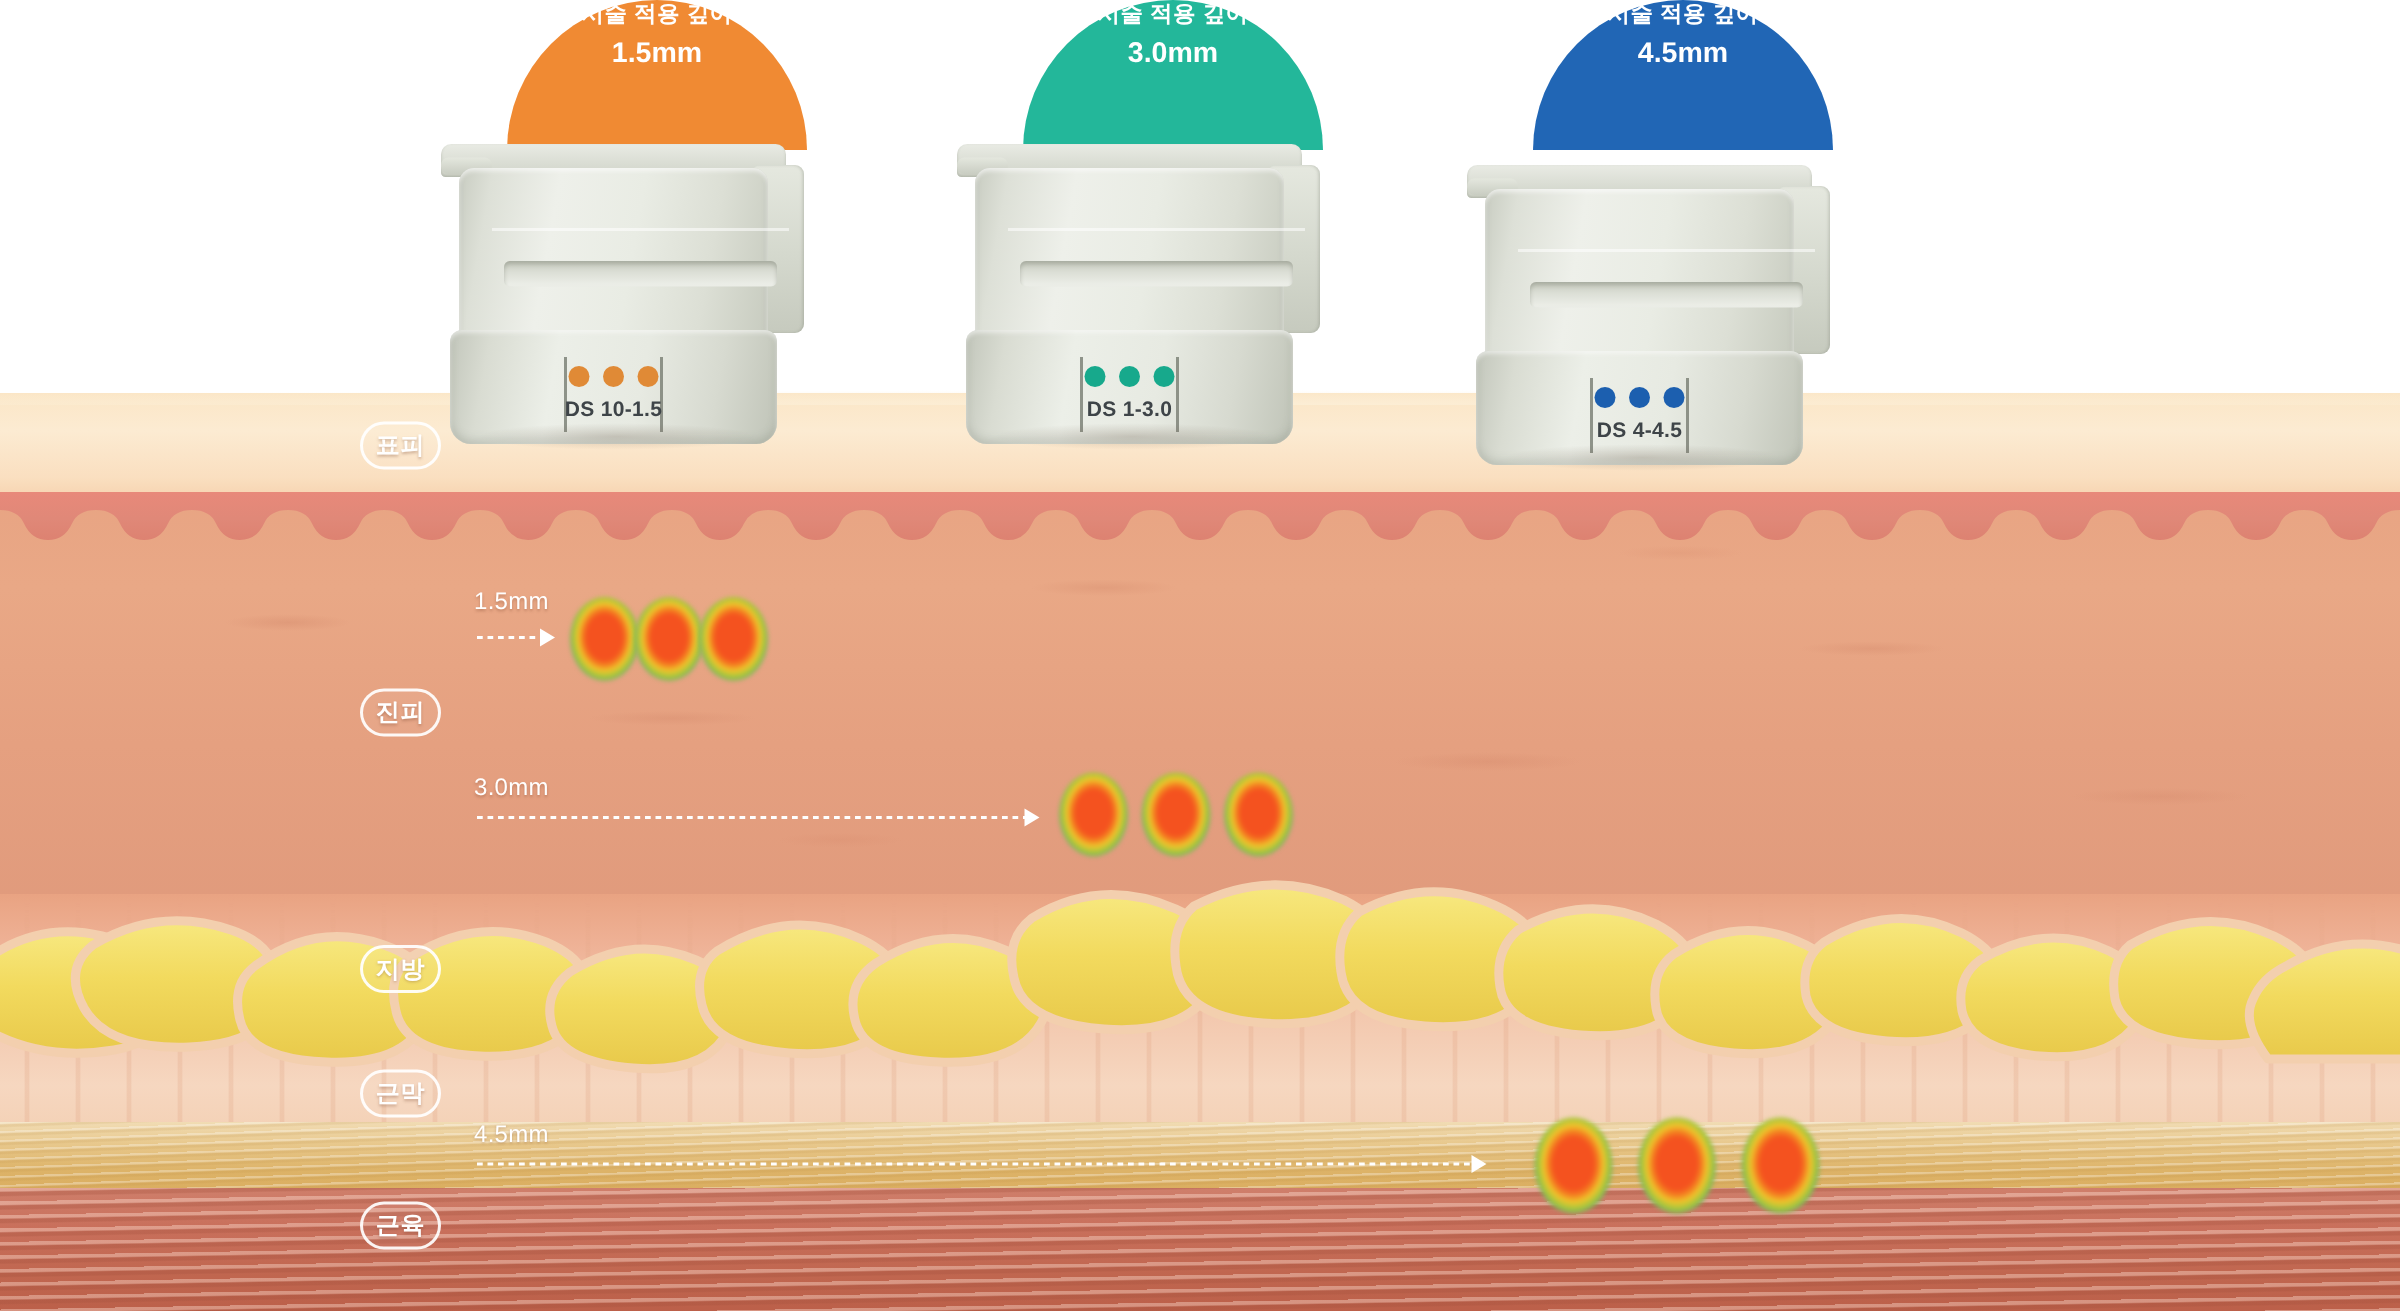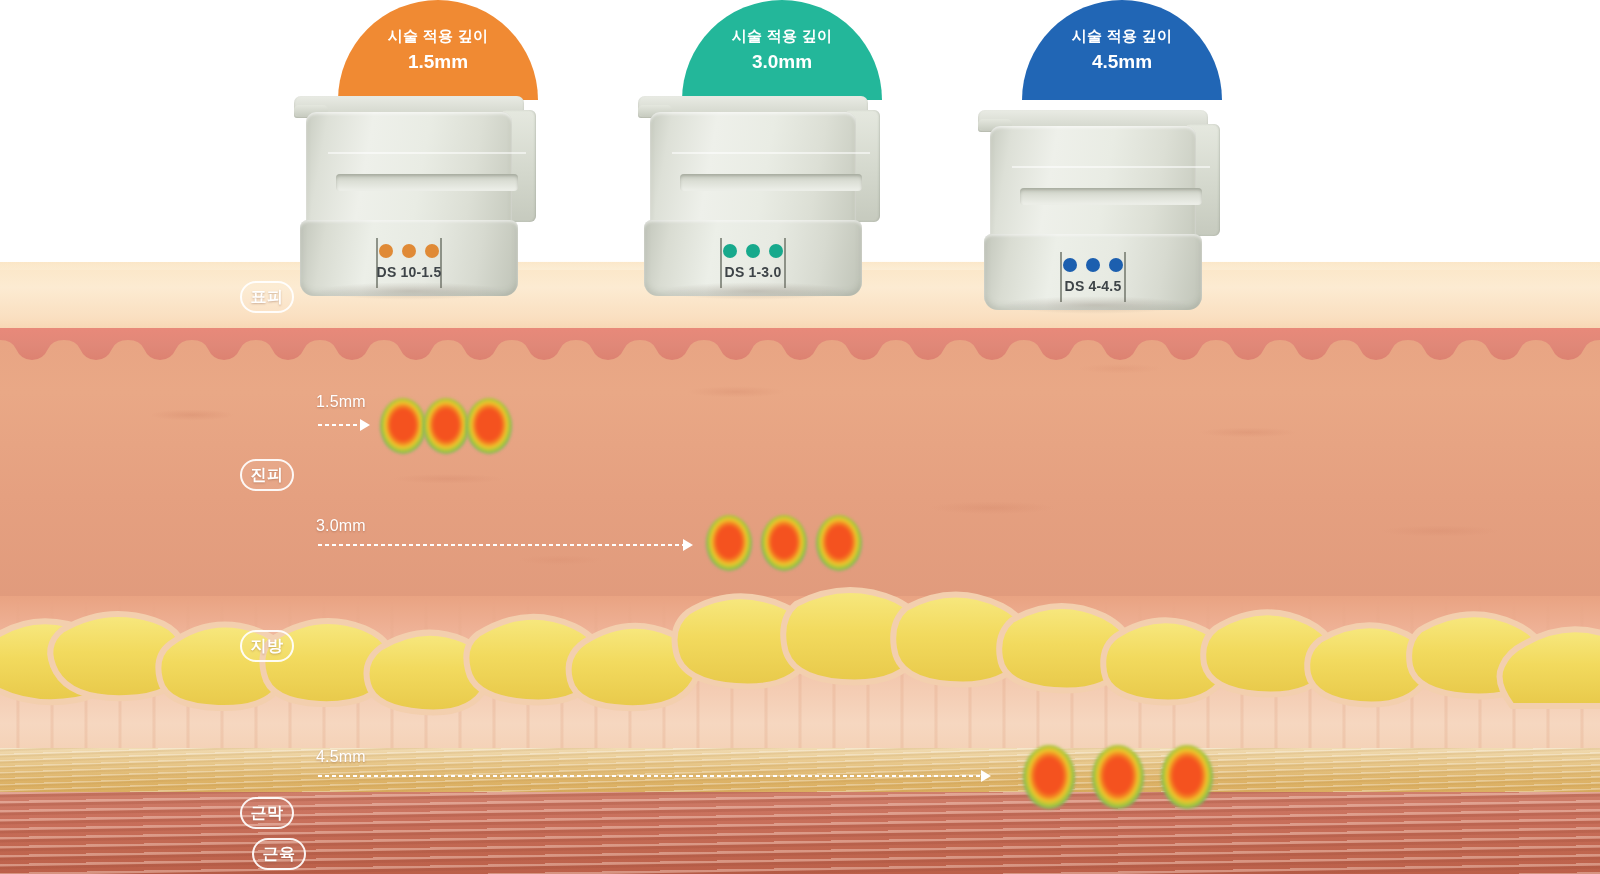--- a/index.html
+++ b/index.html
@@ -146,21 +146,21 @@
   }
 
   
   .cart-wrap { position: absolute; }
 
   .badge {
     position: absolute;
     width: 200px; height: 100px;
     border-radius: 100px 100px 0 0;
     display: flex; flex-direction: column;
-    align-items: center; justify-content: center;
+    align-items: center; justify-content: flex-start;
     color: #ffffff;
     line-height: 1.32;
   }
   .badge-title { font-size: 15px; font-weight: 700; letter-spacing: .3px; }
   .badge-depth { font-size: 19px; font-weight: 700; margin-top: 3px; }
 
   .cart {
     position: absolute;
     width: 242px; height: 176px;
   }
@@ -325,22 +325,22 @@
     <div class="fascia-lines"></div>
   </div>
 
   <div class="skin muscle">
     <div class="muscle-lines"></div>
   </div>
 
   <div class="pill" style="left:240px; top:281px;">표피</div>
   <div class="pill" style="left:240px; top:459px;">진피</div>
   <div class="pill" style="left:240px; top:630px;">지방</div>
-  <div class="pill" style="left:240px; top:797px;">근막</div>
-  <div class="pill" style="left:252px; top:801px;margin-top:37px;">근육</div>
+  <div class="pill" style="left:240px; top:713px;">근막</div>
+  <div class="pill" style="left:240px; top:801px;">근육</div>
 
   <div class="depth">
     <div class="depth-label" style="left:316px; top:393px;">1.5mm</div>
     <div class="depth-line" style="left:318px; top:424px; width:46px;"></div>
     <div class="depth-arrow" style="left:360px; top:419px;"></div>
   </div>
   <div class="thermal" style="left:380px; top:398px;"></div>
   <div class="thermal" style="left:423px; top:398px;"></div>
   <div class="thermal" style="left:466px; top:398px;"></div>
 

